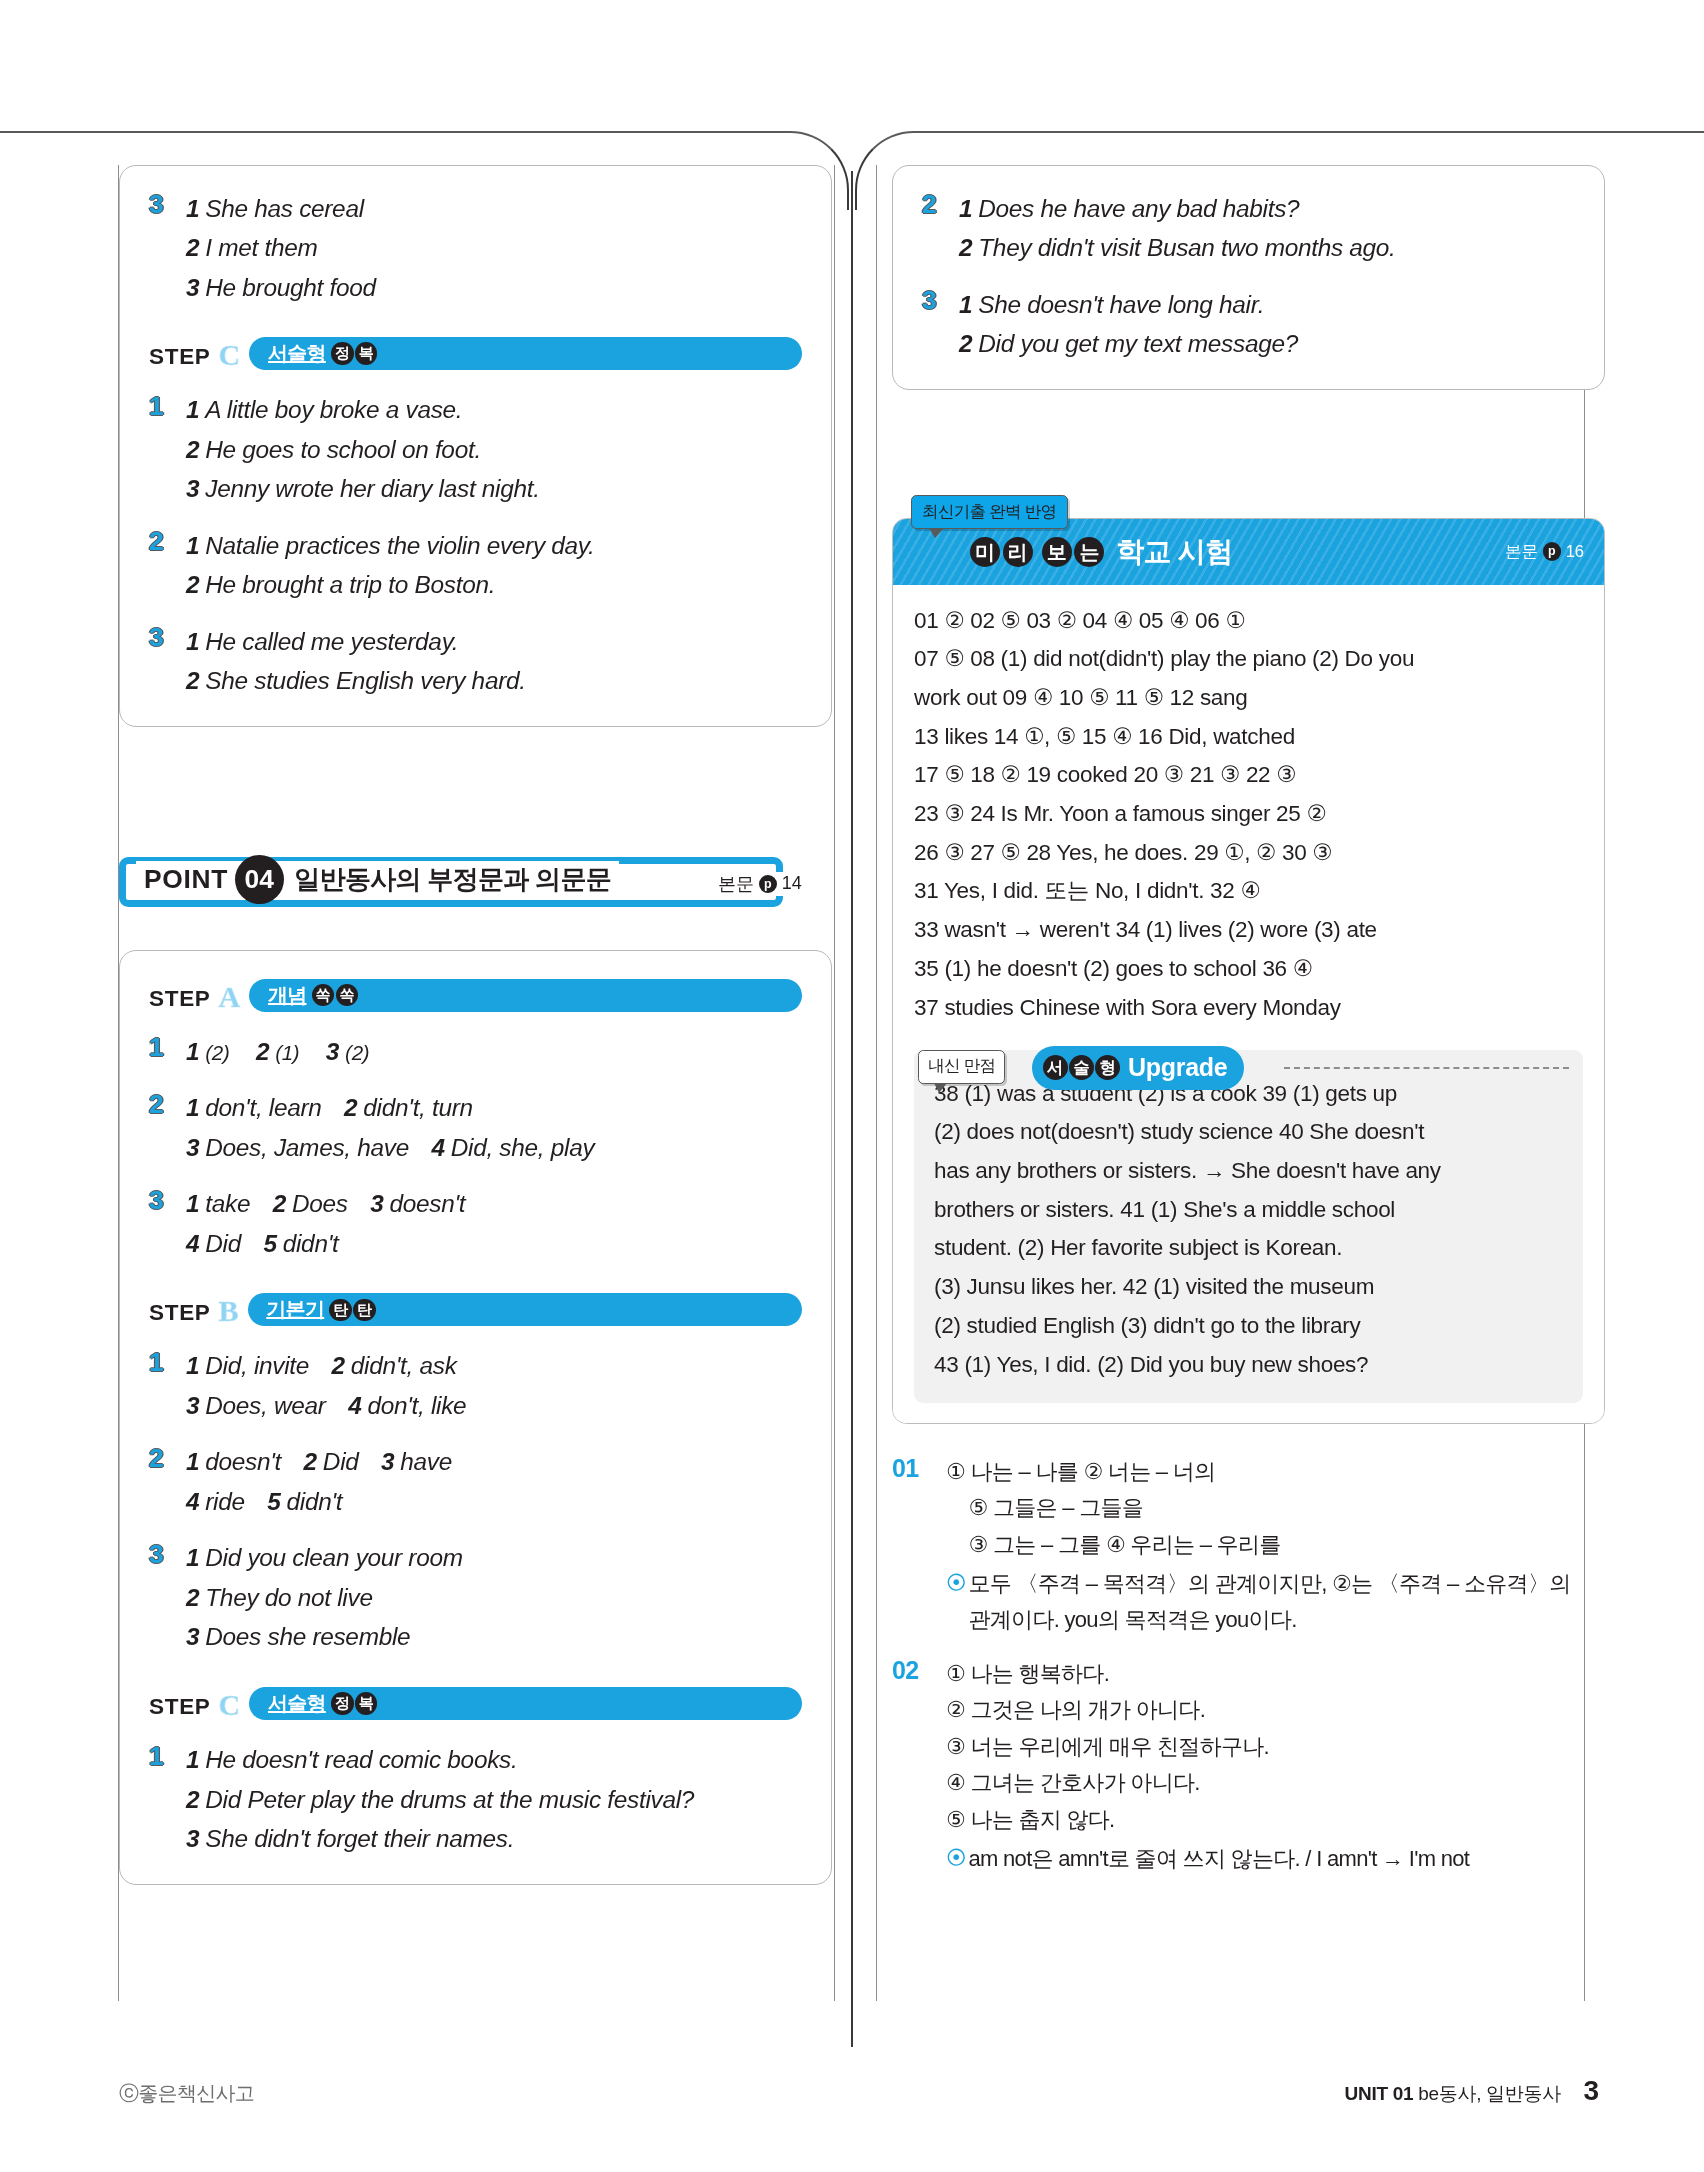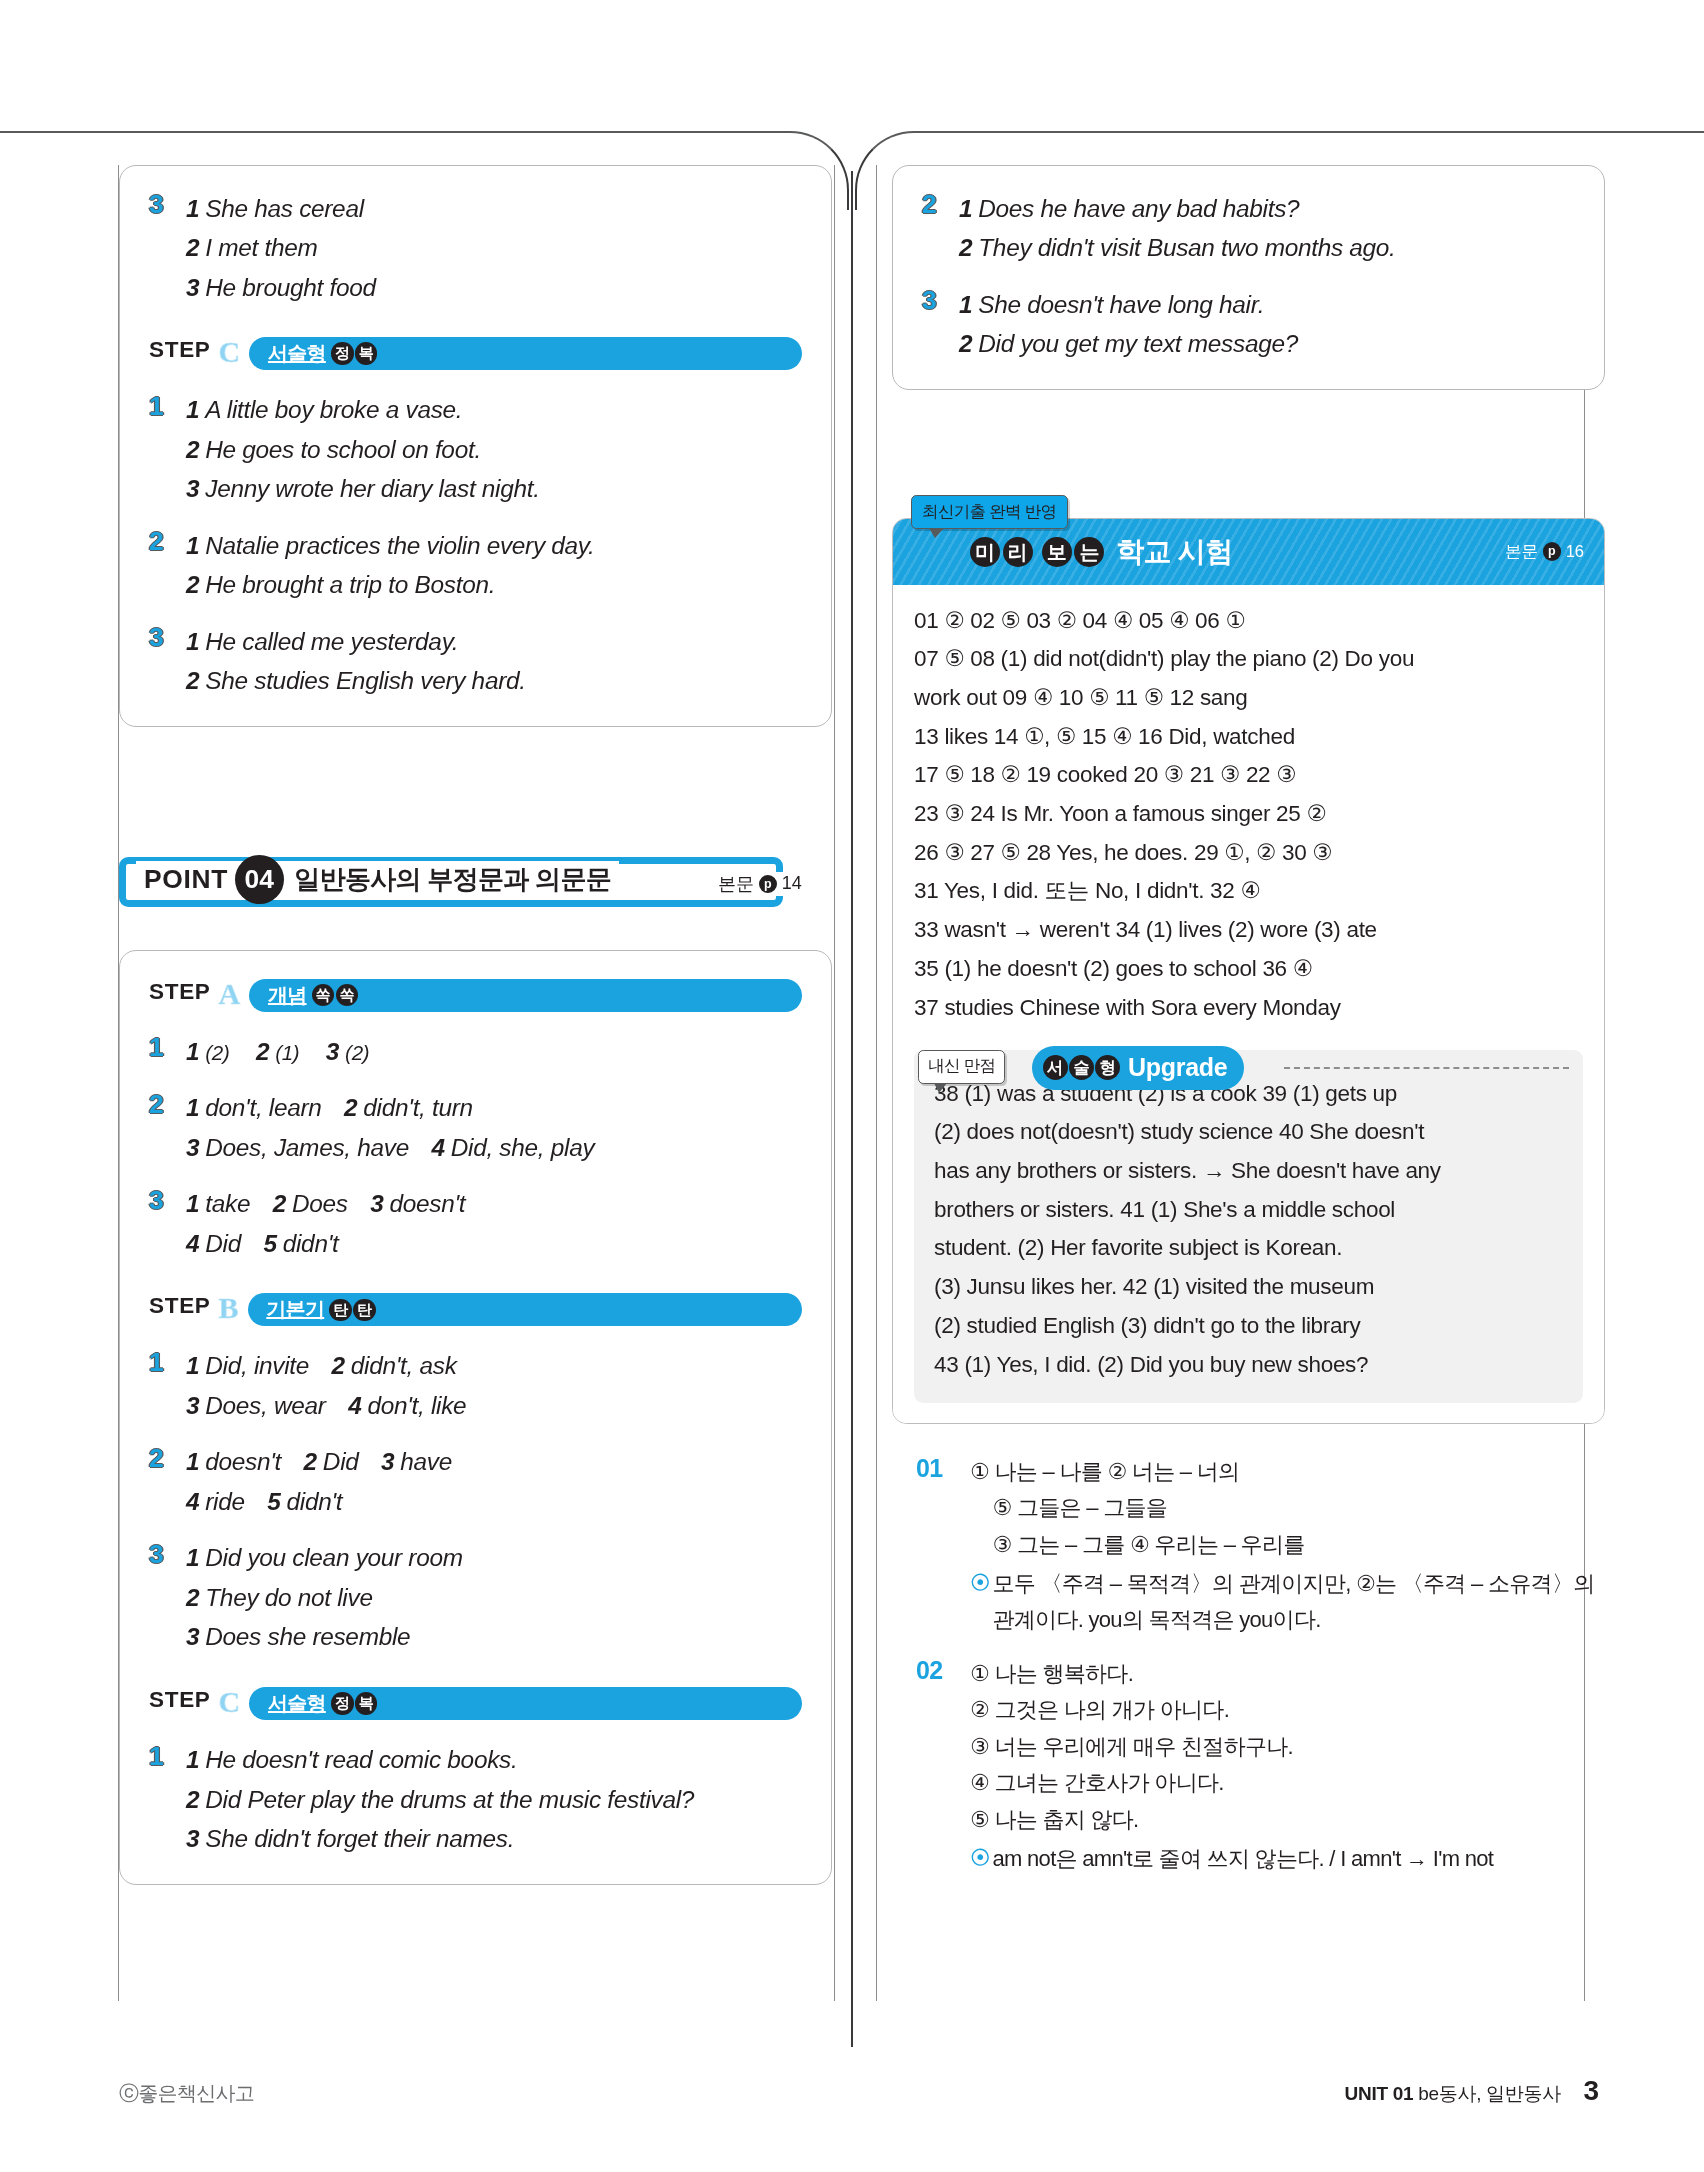--- a/index.html
+++ b/index.html
@@ -102,21 +102,21 @@
   }
   .ans-line .sub {
     font-size: 20.5px;
     margin-right: 4px;
   }
   .ans-line .gap { display: inline-block; width: 22.5px; }
 
   
   .step-bar {
     display: flex;
-    align-items: flex-start;
+    align-items: flex-end;
     margin: 30px 0 20px 0;
   }
   .step-word {
     font-size: 22.5px;
     font-weight: bold;
     letter-spacing: 0.7px;
     color: #231f20;
     margin-right: 8px;
   }
   .step-letter {
@@ -368,21 +368,20 @@
     display: flex;
     align-items: flex-start;
     margin-bottom: 17px;
   }
   .expl-num {
     flex: 0 0 54px;
     font-size: 25px;
     font-weight: bold;
     color: #1ba3e0;
     letter-spacing: -0.7px;
-    margin-left: 24px;
   }
   .expl-body { flex: 1 1 auto; }
   .expl-line {
     font-size: 22px;
     line-height: 1.66;
     letter-spacing: -0.7px;
     color: #231f20;
   }
   .arrow-note {
     display: flex;

